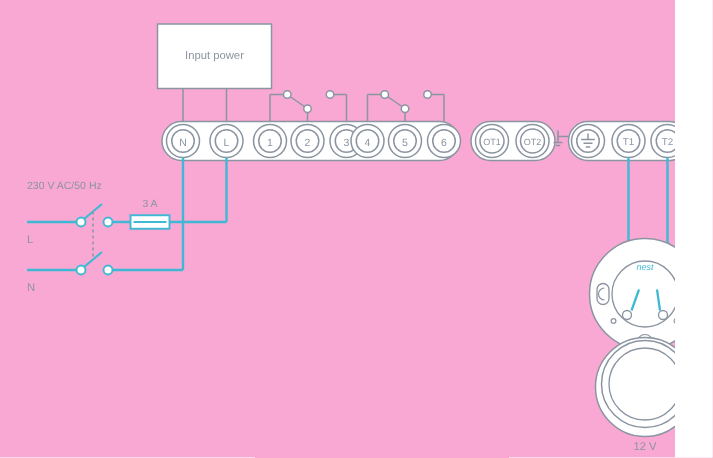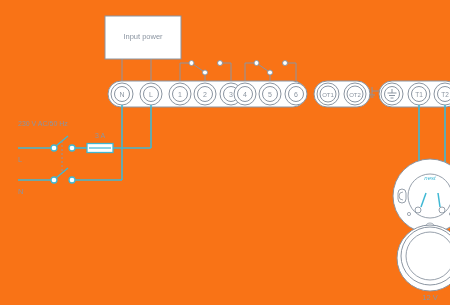--- a/index.html
+++ b/index.html
@@ -4,21 +4,21 @@
 <style>
   html, body {
     margin: 0;
     padding: 0;
     background: #ffffff;
   }
   #canvas {
     position: relative;
     width: 450px;
     height: 305px;
-    background: #f97316;
+    background: #f9a8d4;
     overflow: hidden;
     font-family: "Liberation Sans", sans-serif;
   }
   svg.layer {
     position: absolute;
     top: 0;
     left: 0;
     width: 475px;
     height: 305px;
   }

